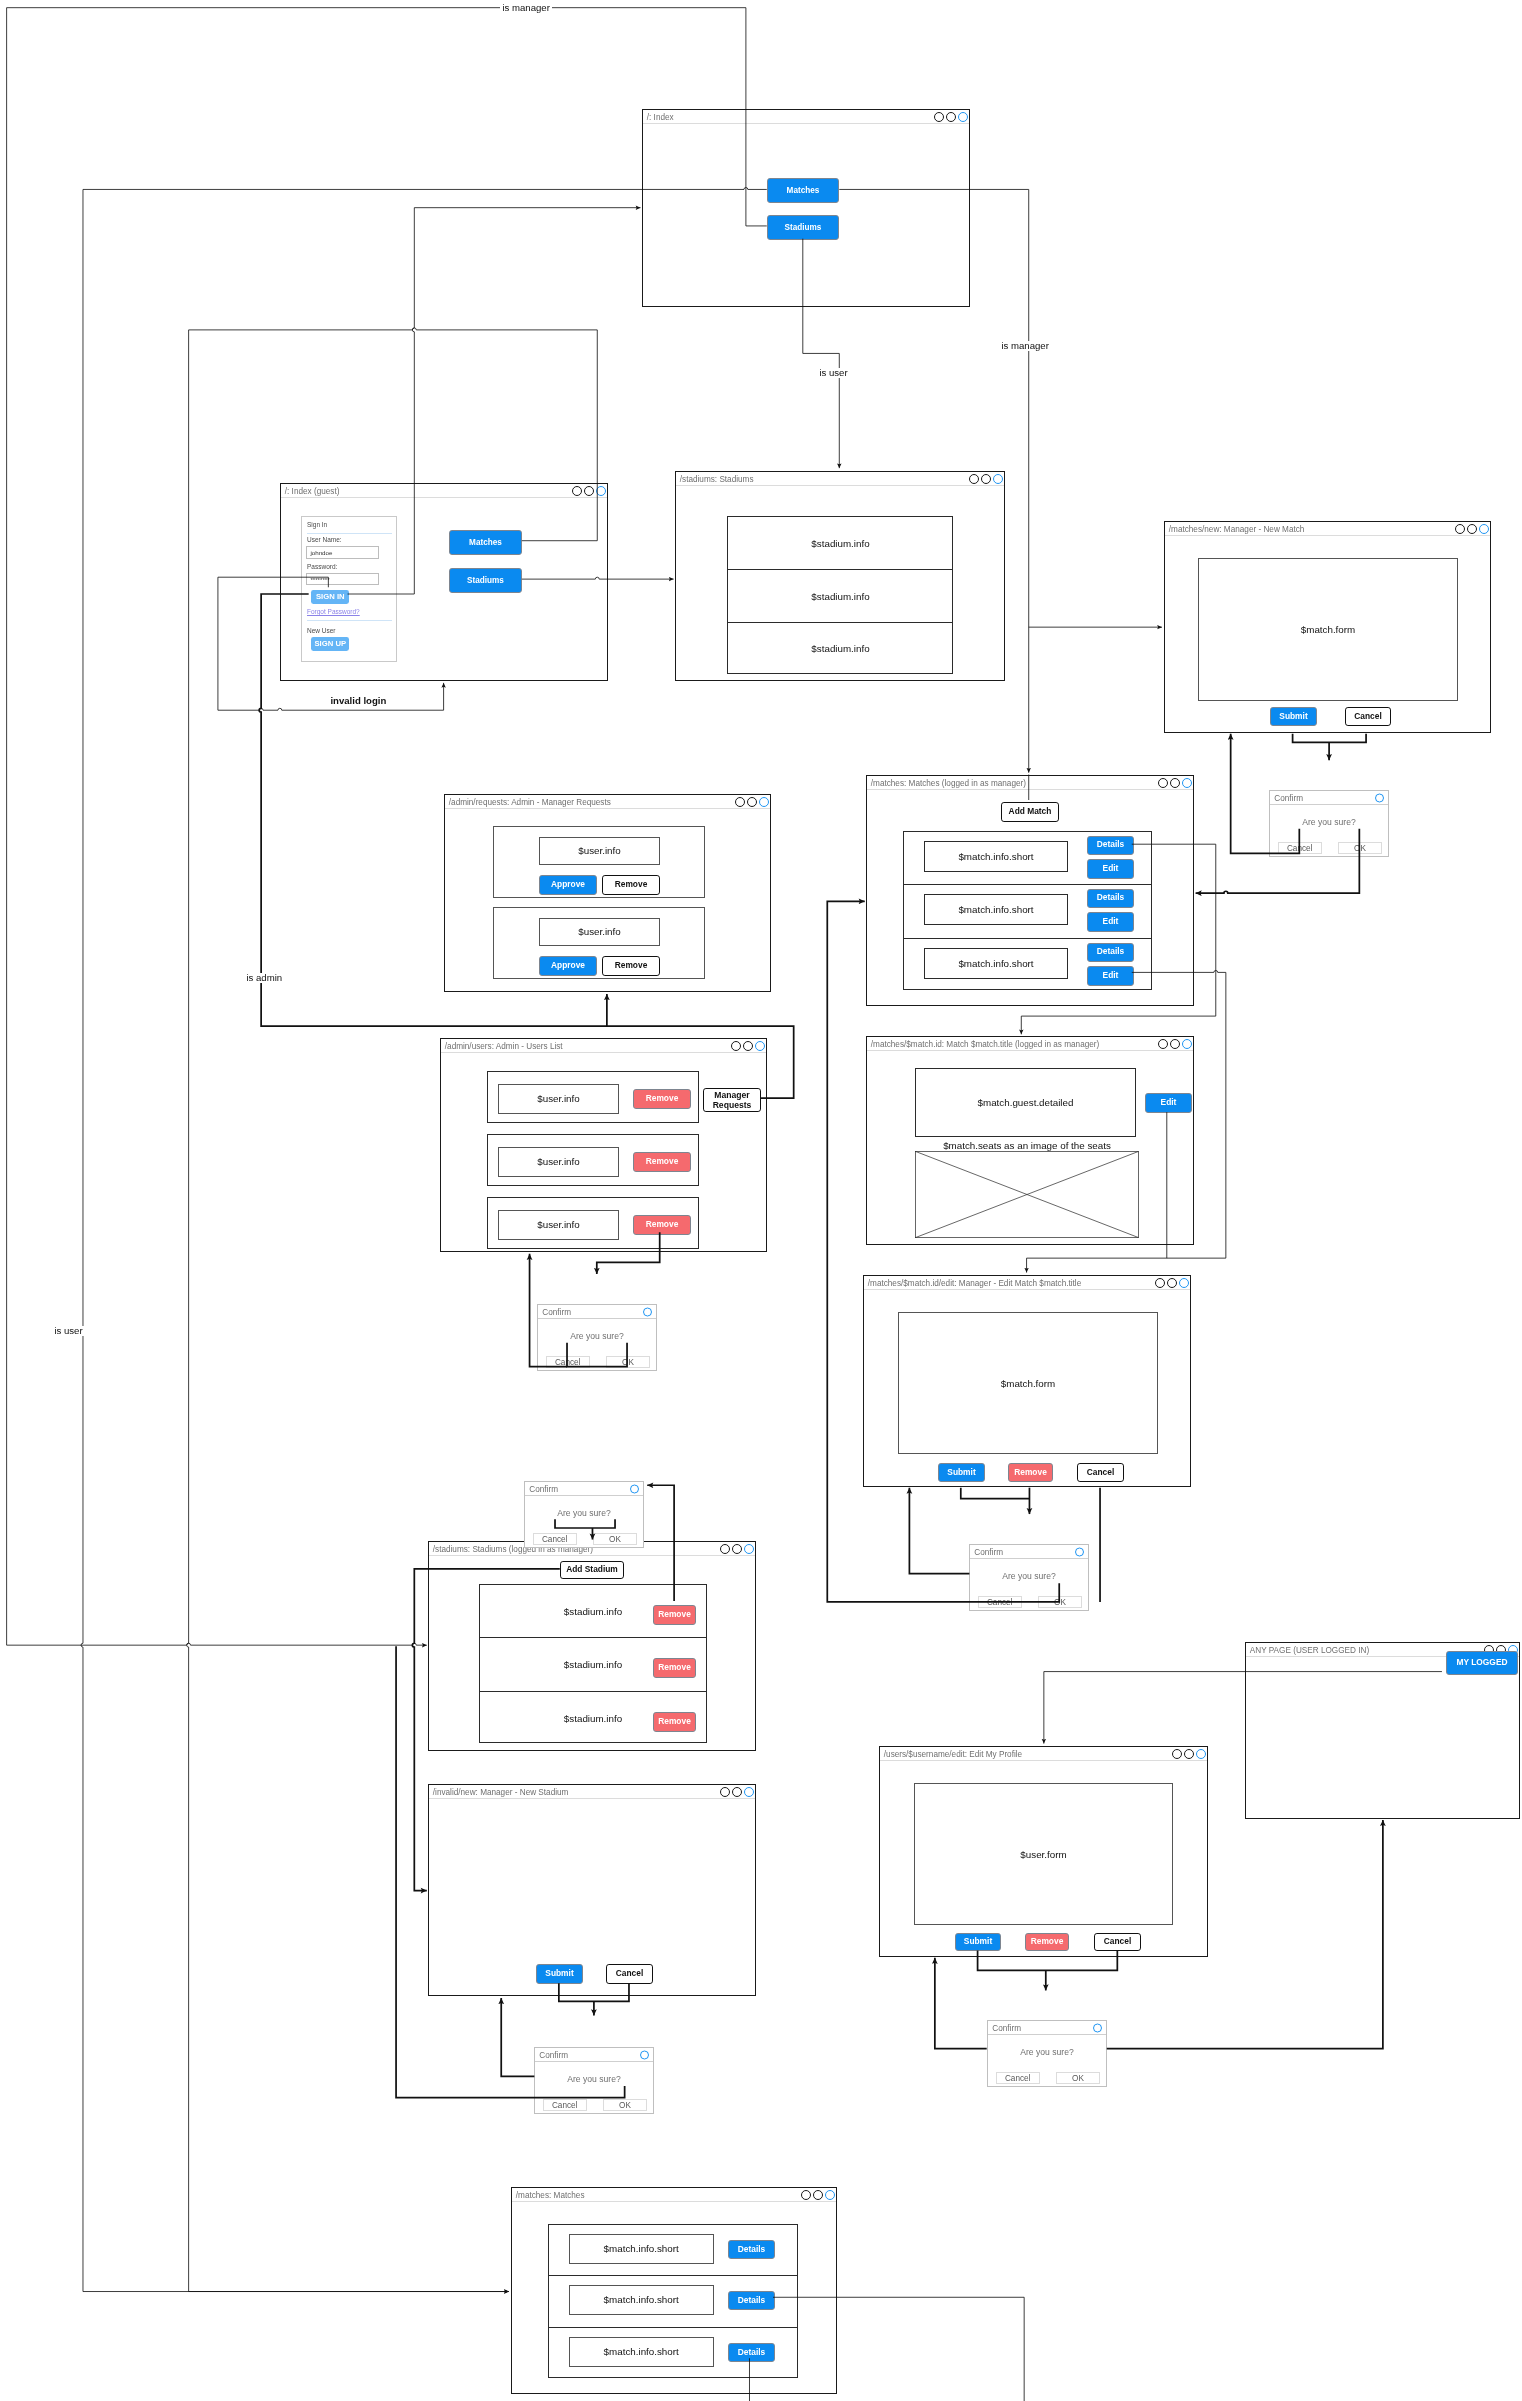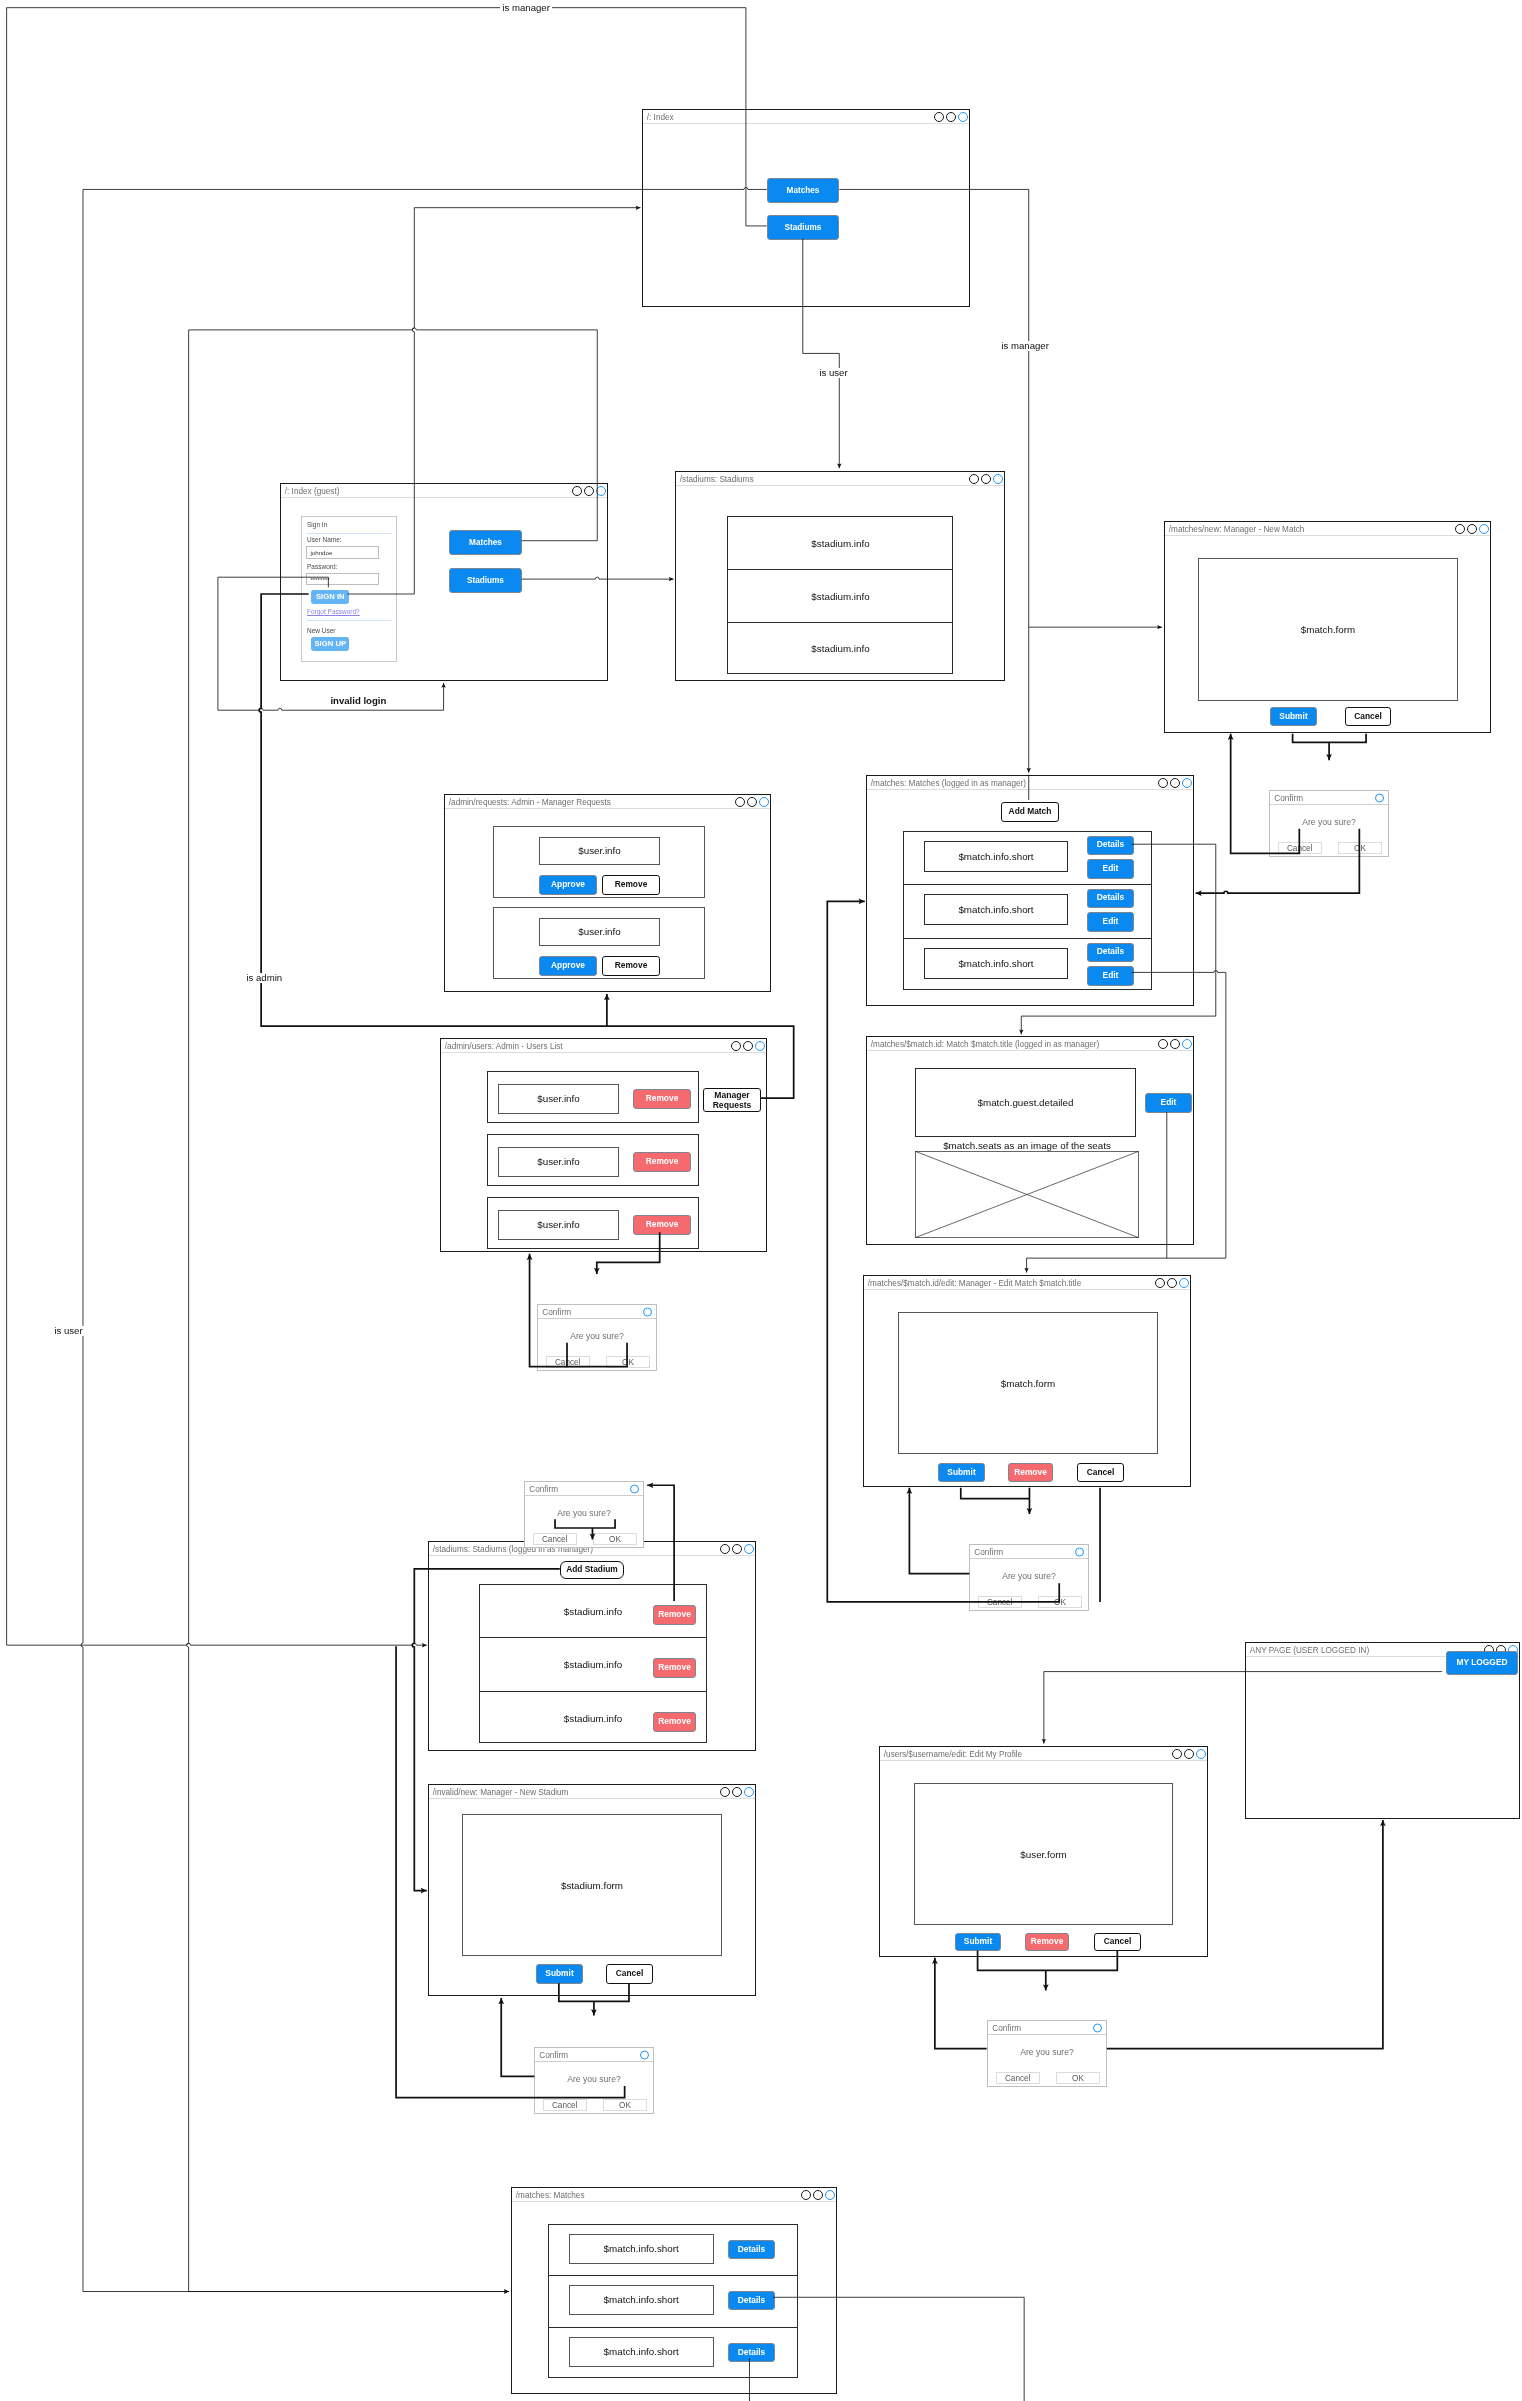--- a/index.html
+++ b/index.html
@@ -335,21 +335,21 @@
 
 <div class="win" style="left:428px;top:1541px;width:328px;height:210px;text-decoration:underline;">
   <div class="win-title">
     <span class="t">/stadiums: Stadiums (logged in as manager)</span>
     <span class="dots">
       <span class="dot"></span>
       <span class="dot"></span>
       <span class="dot blue"></span>
     </span>
   </div>
-  <div class="btn white" style="left:131px;top:19px;width:64px;height:18px;font-size:8.4px;border-radius:6px;">Add Stadium</div>
+  <div class="btn white" style="left:131px;top:19px;width:64px;height:18px;font-size:8.4px;">Add Stadium</div>
   <div class="box" style="left:50px;top:42px;width:228px;height:159px;">
     <div style="position:absolute;left:0;top:0px;width:226px;height:52px;">
       <div class="lbl ctr" style="left:0;top:0;width:226px;height:52px;position:absolute;">$stadium.info</div>
       <div class="btn red" style="left:173px;top:19.7px;width:43px;height:20.7px;font-size:8.4px;">Remove</div>
     </div>
     <div style="position:absolute;left:0;top:52px;width:226px;height:0.7px;background:#2b2b2b;"></div>
     <div style="position:absolute;left:0;top:53px;width:226px;height:52px;">
       <div class="lbl ctr" style="left:0;top:0;width:226px;height:52px;position:absolute;">$stadium.info</div>
       <div class="btn red" style="left:173px;top:19.7px;width:43px;height:20.7px;font-size:8.4px;">Remove</div>
     </div>
@@ -362,23 +362,20 @@
 </div>
 
 <div class="win" style="left:428px;top:1784px;width:328px;height:212px;">
   <div class="win-title">
     <span class="t">/invalid/new: Manager - New Stadium</span>
     <span class="dots">
       <span class="dot"></span>
       <span class="dot"></span>
       <span class="dot blue"></span>
     </span>
-  </div>
-  <div class="box ctr" style="left:33px;top:29px;width:260px;height:142px;border-color:#555;">
-    <span class="lbl" style="position:static;">$stadium.form</span>
   </div>
   <div class="btn blue" style="left:107px;top:179px;width:47px;height:19.7px;font-size:8.4px;">Submit</div>
   <div class="btn white" style="left:177px;top:179px;width:47px;height:19.7px;font-size:8.4px;">Cancel</div>
 </div>
 
 <div class="win" style="left:879px;top:1746px;width:329px;height:211px;">
   <div class="win-title">
     <span class="t">/users/$username/edit: Edit My Profile</span>
     <span class="dots">
       <span class="dot"></span>

